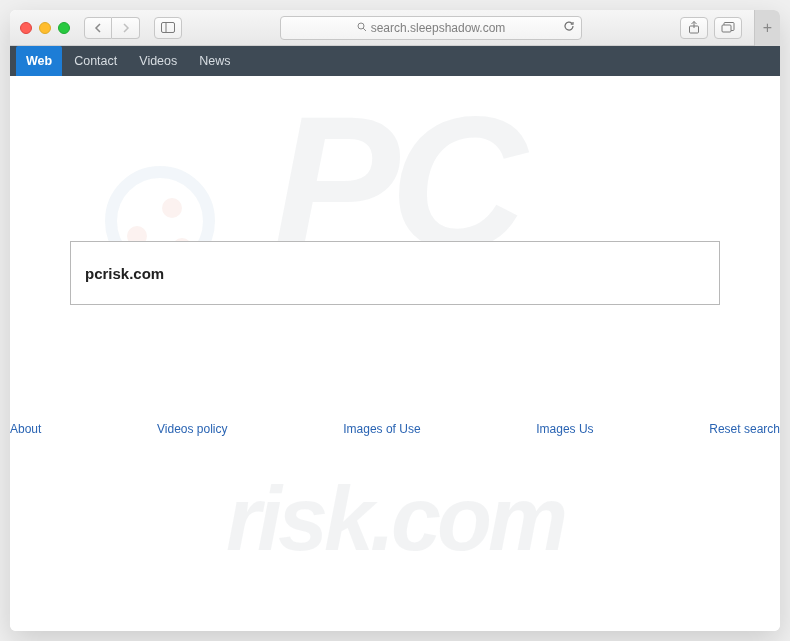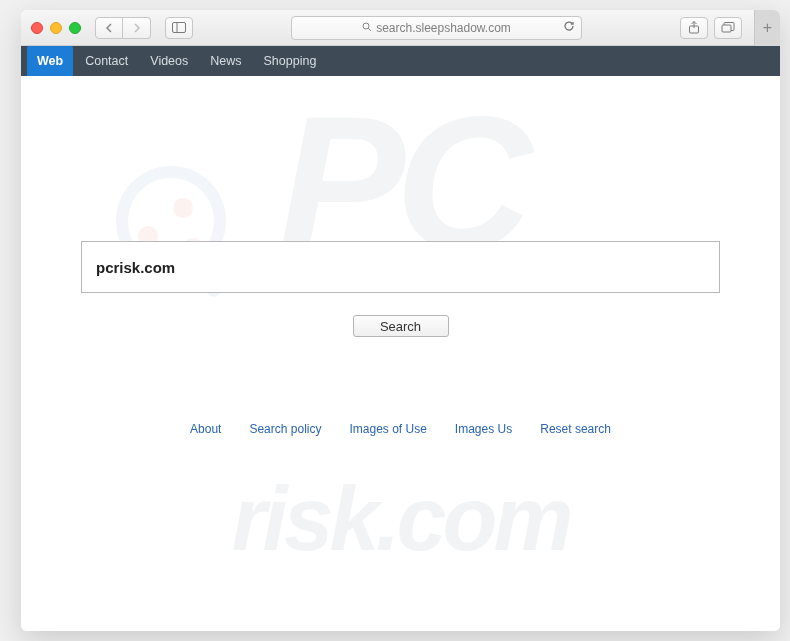--- a/index.html
+++ b/index.html
@@ -13,21 +13,20 @@
     }
     .browser-window {
       position: absolute;
       top: 10px; left: 10px; right: 10px; bottom: 10px;
       background: #fff;
       border-radius: 6px;
       box-shadow: 0 10px 30px rgba(0,0,0,0.15);
       overflow: hidden;
       display: flex;
       flex-direction: column;
-      margin-left: 11px;
     }
     .titlebar {
       height: 36px;
       background: linear-gradient(#f6f6f6,#e8e8e8);
       border-bottom: 1px solid #d0d0d0;
       display: flex;
       align-items: center;
       padding: 0 10px;
       gap: 8px;
     }
@@ -156,21 +155,21 @@
     .wm-glass .dot { position:absolute; width:20px; height:20px; border-radius:50%; background:#d05030; }
 
     .search-box-wrap {
       position:absolute;
       top: 195px;
       left: 60px;
       right: 60px;
     }
     .search-input {
       width: 100%;
-      height: 52px;
+      height: 64px;
       border: 1px solid #b8b8b8;
       padding: 0 14px;
       font-size: 15px;
       font-weight: bold;
       color:#222;
       outline:none;
       background:#fff;
     }
     .search-btn {
       display:block;
@@ -183,21 +182,21 @@
       border-radius: 3px;
       color:#333;
       cursor:pointer;
     }
 
     .footer-links {
       position:absolute;
       bottom: 195px;
       left:0; right:0;
       display:flex;
-      justify-content:center;
+      justify-content:space-between;
       gap: 28px;
       font-size: 12px;
     }
     .footer-links a { color:#2a64b3; text-decoration:none; cursor:pointer; }
   </style>
 </head>
 <body>
 
 <div class="browser-window">
   <div class="titlebar">
@@ -268,45 +267,41 @@
         </div>
       <div class="cat-tab">
           <span>Contact</span>
         </div>
       <div class="cat-tab">
           <span>Videos</span>
         </div>
       <div class="cat-tab">
           <span>News</span>
         </div>
-      <div class="cat-tab">
-          <span>Shopping</span>
-        </div>
     </div>
 
     <div class="watermark">
       <div class="wm-glass">
         <div class="circ">
           <div class="dot" style="top:20px;left:45px"></div>
           <div class="dot" style="top:48px;left:10px"></div>
           <div class="dot" style="top:60px;left:55px"></div>
           <div class="handle"></div>
         </div>
       </div>
       <div class="wm-top">PC</div>
       <div class="wm-bot">risk.com</div>
     </div>
 
     <div class="search-box-wrap">
       <input class="search-input" type="text" value="pcrisk.com" style="">
-      <button class="search-btn">Search</button>
     </div>
 
     <div class="footer-links">
       <a>About</a>
-      <a>Search policy</a>
+      <a>Videos policy</a>
       <a>Images of Use</a>
       <a>Images Us</a>
       <a>Reset search</a>
     </div>
 
   </div>
 </div>
 
 </body></html>

